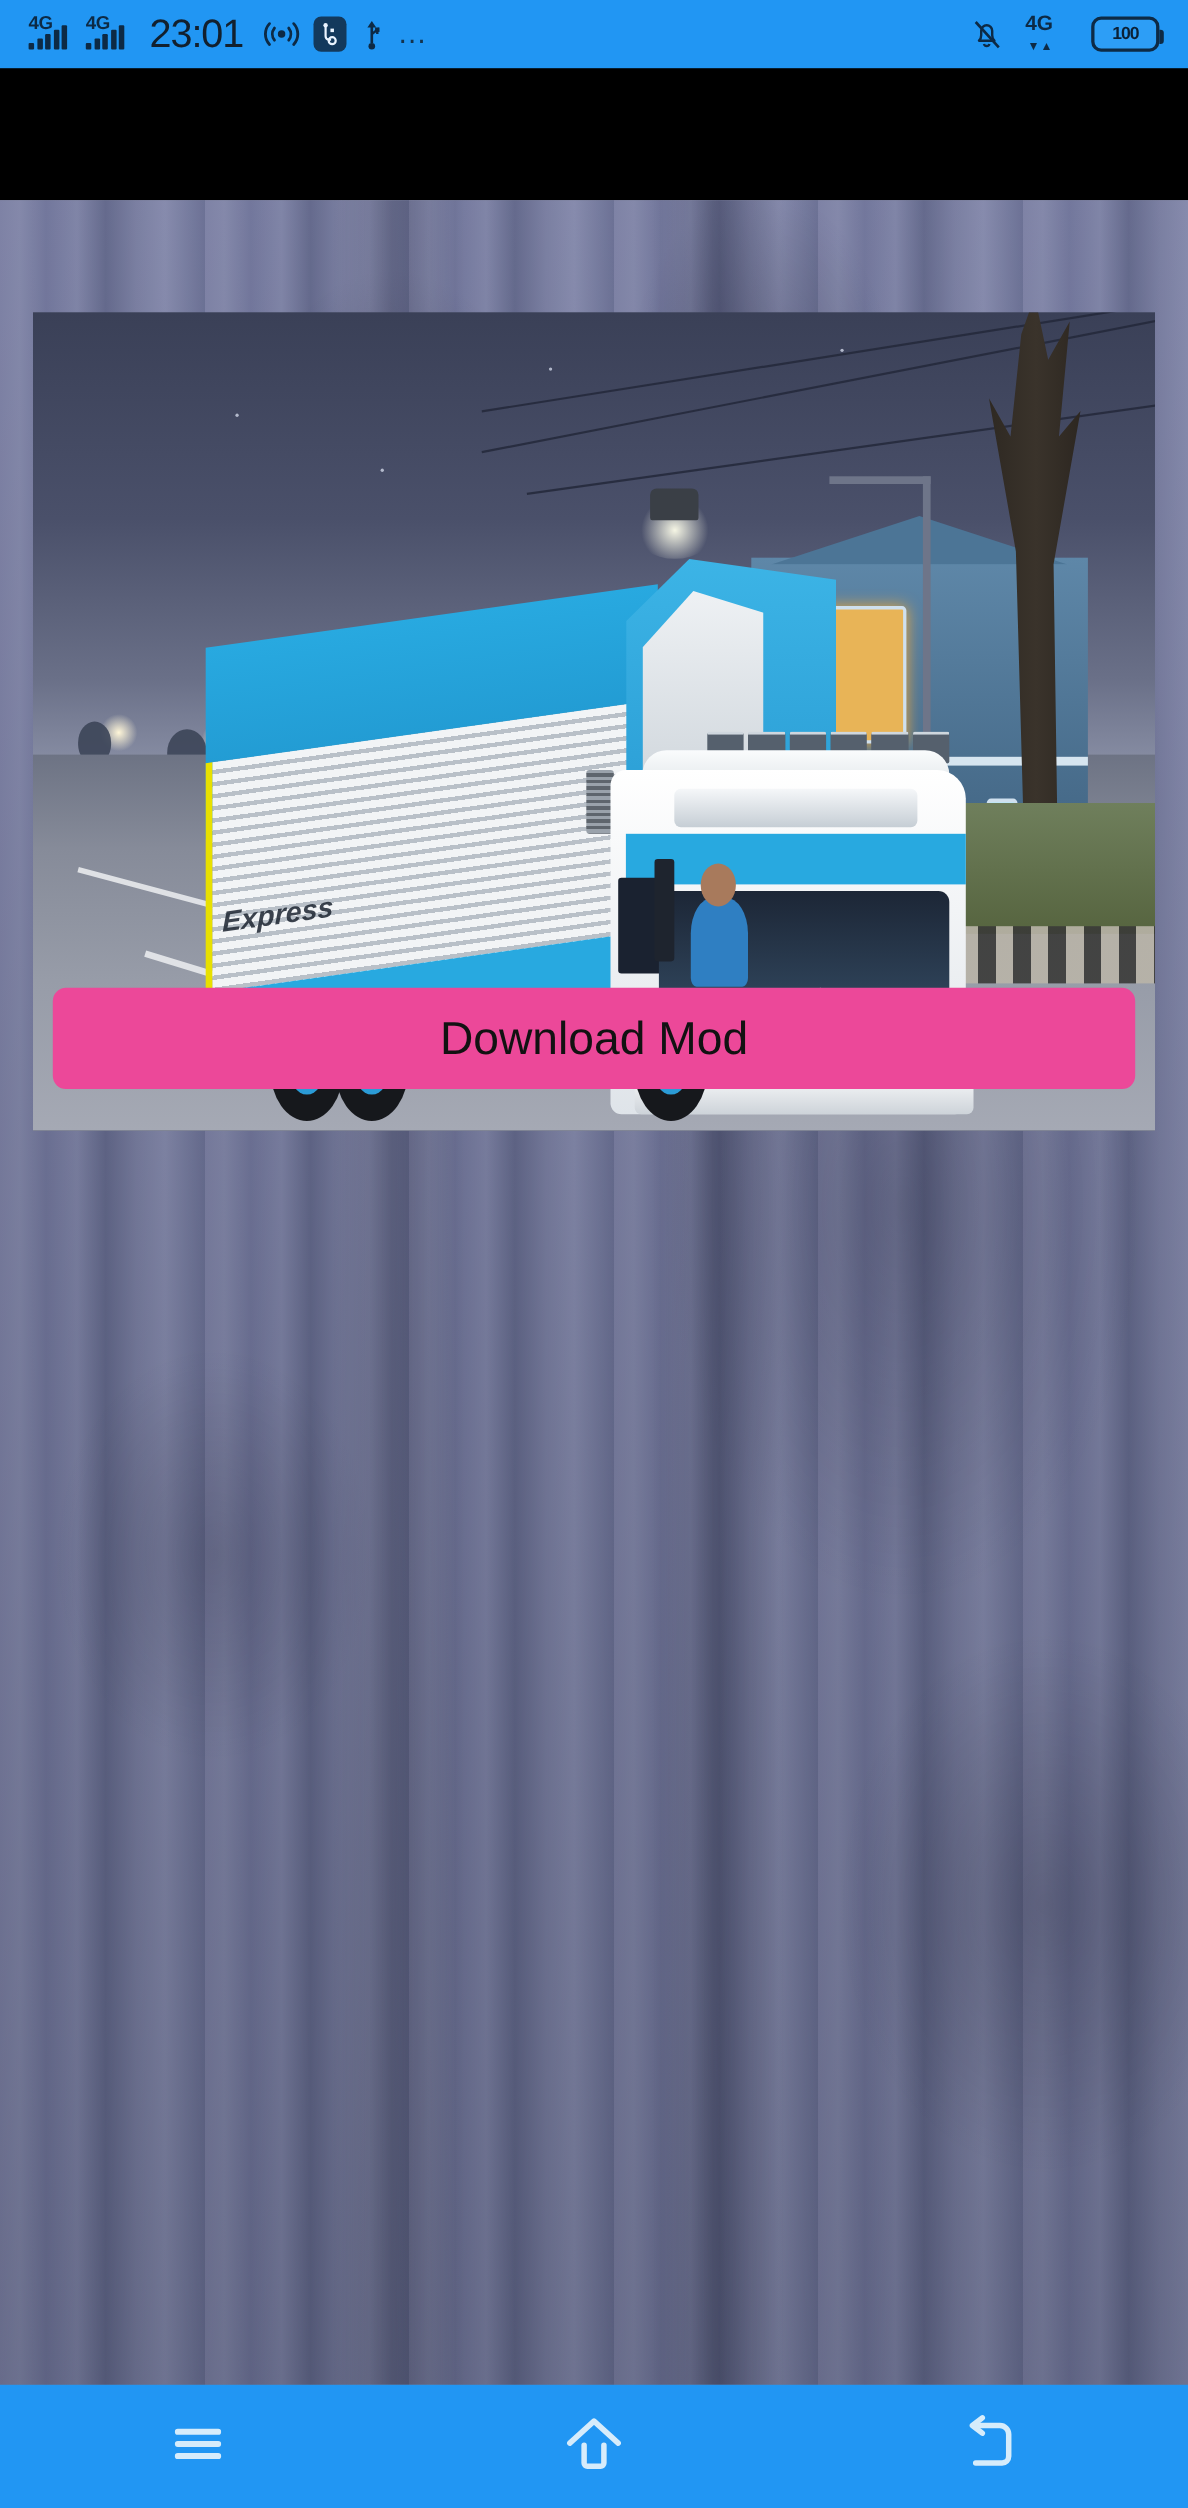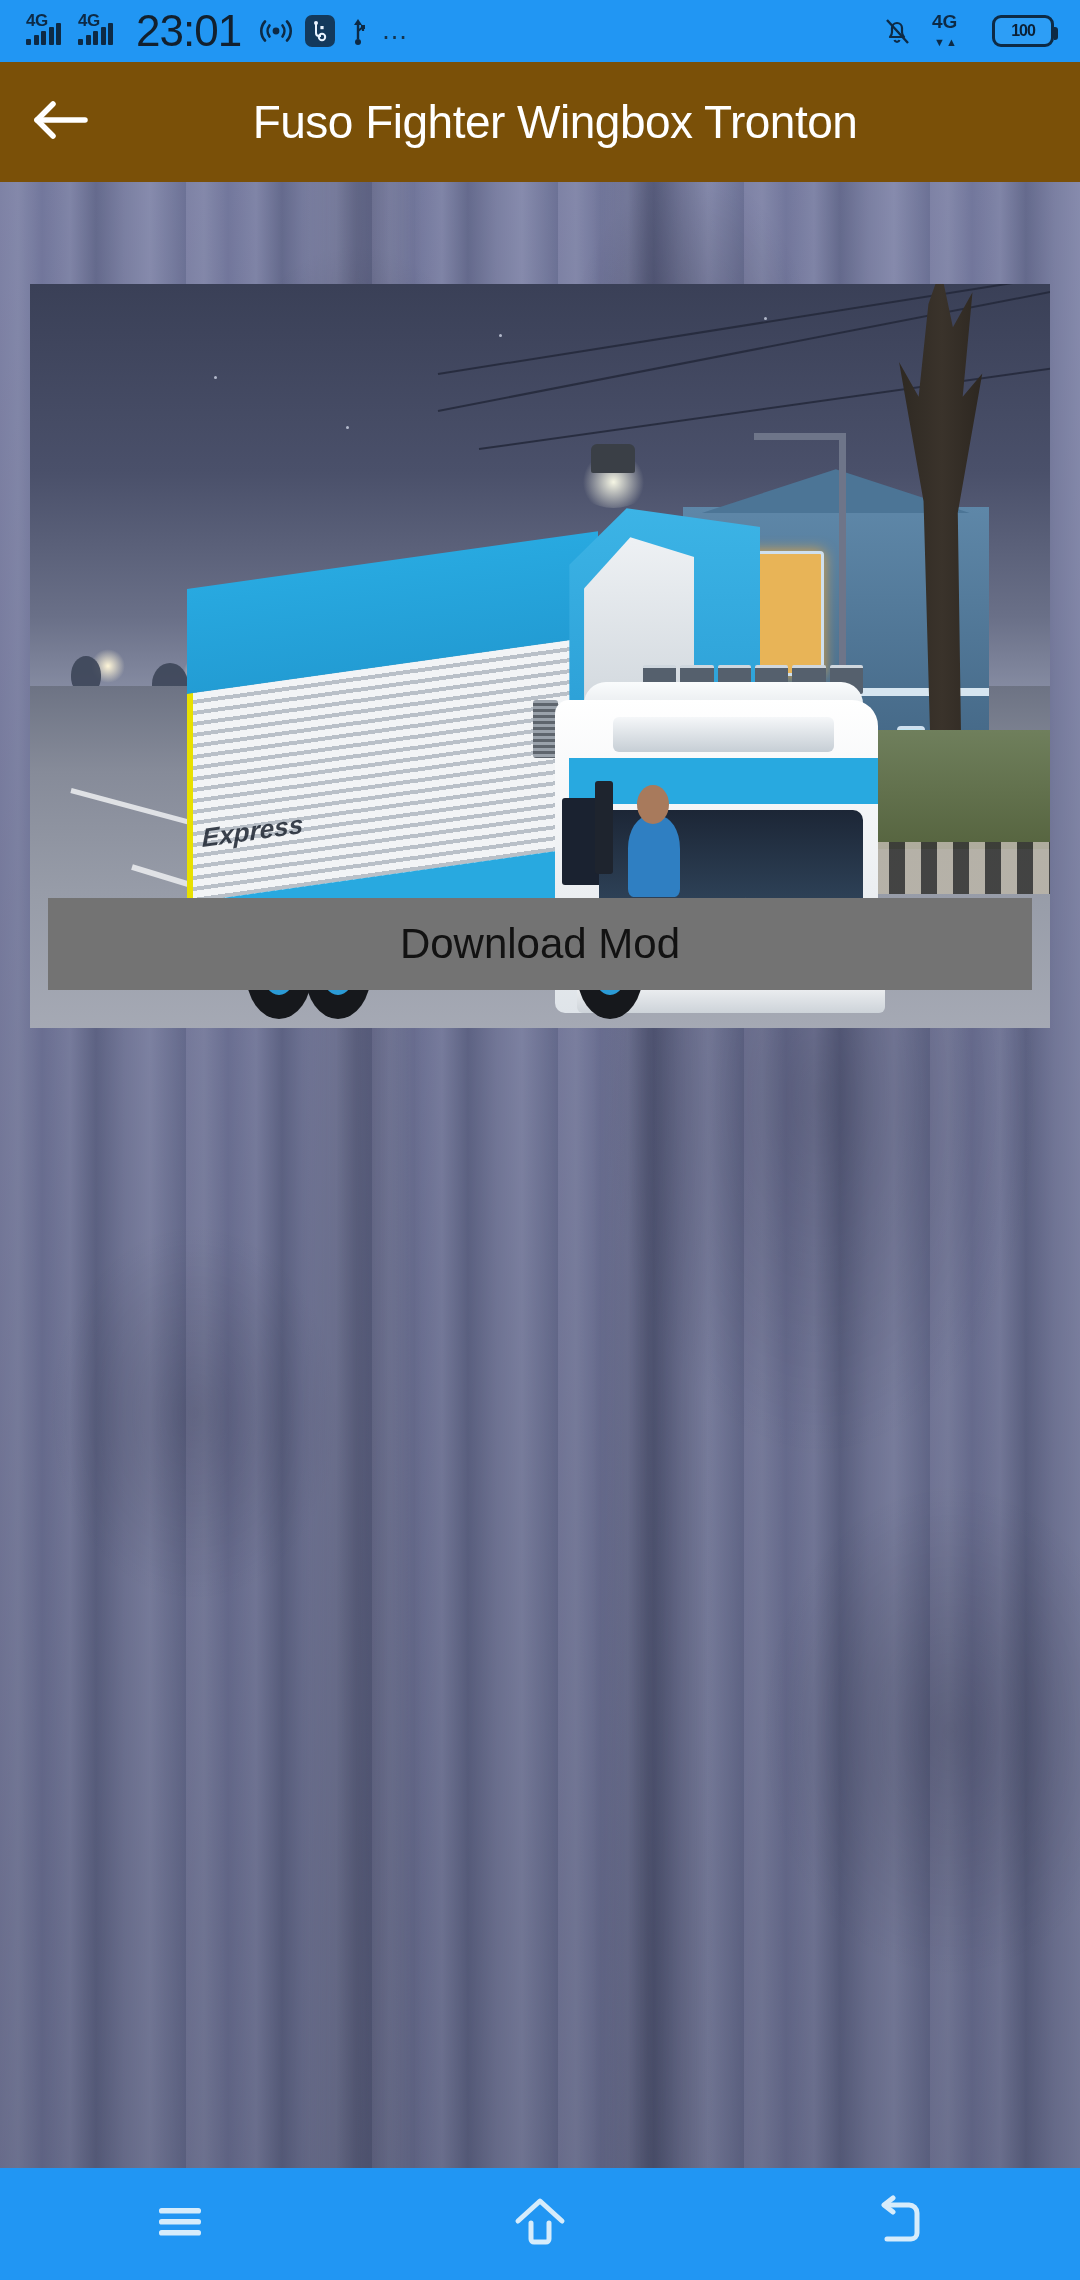--- a/index.html
+++ b/index.html
@@ -26,21 +26,21 @@
     letter-spacing:-.5px; color:#0d2a45; line-height:1;
   }
   .sig .bars{ position:absolute; bottom:2px; left:0; display:flex; align-items:flex-end; gap:2.5px; }
   .sig .bars i{ display:block; width:5px; background:#0d2a45; border-radius:1px; }
   .sig .bars i:nth-child(1){height:6px}
   .sig .bars i:nth-child(2){height:10px}
   .sig .bars i:nth-child(3){height:14px}
   .sig .bars i:nth-child(4){height:18px}
   .sig .bars i:nth-child(5){height:22px}
 
-  .clock{ font-size:44px; font-weight:500; color:#12202e; letter-spacing:-1px; margin:0 6px; }
+  .clock{ font-size:36px; font-weight:500; color:#12202e; letter-spacing:-1px; margin:0 6px; }
 
   .ico{ display:flex; align-items:center; justify-content:center; }
   .usb-dbg{
     width:30px; height:32px; background:#13395c; border-radius:7px;
     display:flex; align-items:center; justify-content:center;
   }
   .dots{ letter-spacing:3px; font-size:27px; color:#13334d; line-height:.5; }
 
   .g4r{ position:relative; width:44px; height:34px; }
   .g4r .t{ position:absolute; top:-2px; left:2px; font-size:19px; font-weight:bold; color:#0d2a45; line-height:1; }
@@ -283,21 +283,21 @@
     border-radius:3px;
   }
   .brandtext{
     position:absolute; left:4%; top:66%; font-size:26px; color:#1c2430;
     font-weight:bold; transform:skewY(-8deg); opacity:.85; font-style:italic;
   }
 
   
   .dl-btn{
     position:absolute; top:898px; left:48px; width:984px; height:92px;
-    background:#737373; border-radius:0;
+    background:#ec4899; border-radius:12px;
     display:flex; align-items:center; justify-content:center;
     color:#121212; font-size:42px; letter-spacing:0;
   }
 
   
   .nav-bar{
     position:absolute; bottom:0; left:0; width:1080px; height:112px;
     background:#2196f3; display:flex; align-items:center;
   }
   .nav-btn{ flex:1; display:flex; align-items:center; justify-content:center; }
@@ -379,31 +379,20 @@
         <span class="t">4G</span>
         <span class="ar">▼▲</span>
       </span>
 
       <span class="battery">
         <span>100</span>
       </span>
     </div>
   </div>
 
-  <div class="app-bar">
-    <div class="back-btn">
-      <span>
-        <svg width="62" height="48" viewBox="0 0 62 48">
-          <path d="M56 24H8" stroke="#fff" stroke-width="5.5" stroke-linecap="round"></path>
-          <path d="M24 8L8 24l16 16" stroke="#fff" stroke-width="5.5" fill="none" stroke-linecap="round" stroke-linejoin="round"></path>
-        </svg>
-      </span>
-    </div>
-    <div class="app-title">Fuso Fighter Wingbox Tronton</div>
-  </div>
 
   <div class="body-bg">
     <div class="grunge"></div>
   </div>
 
   <div class="mod-card">
 
     <div class="sky">
       <span class="star" style="left:18%;top:22%"></span>
       <span class="star" style="left:46%;top:12%"></span>

